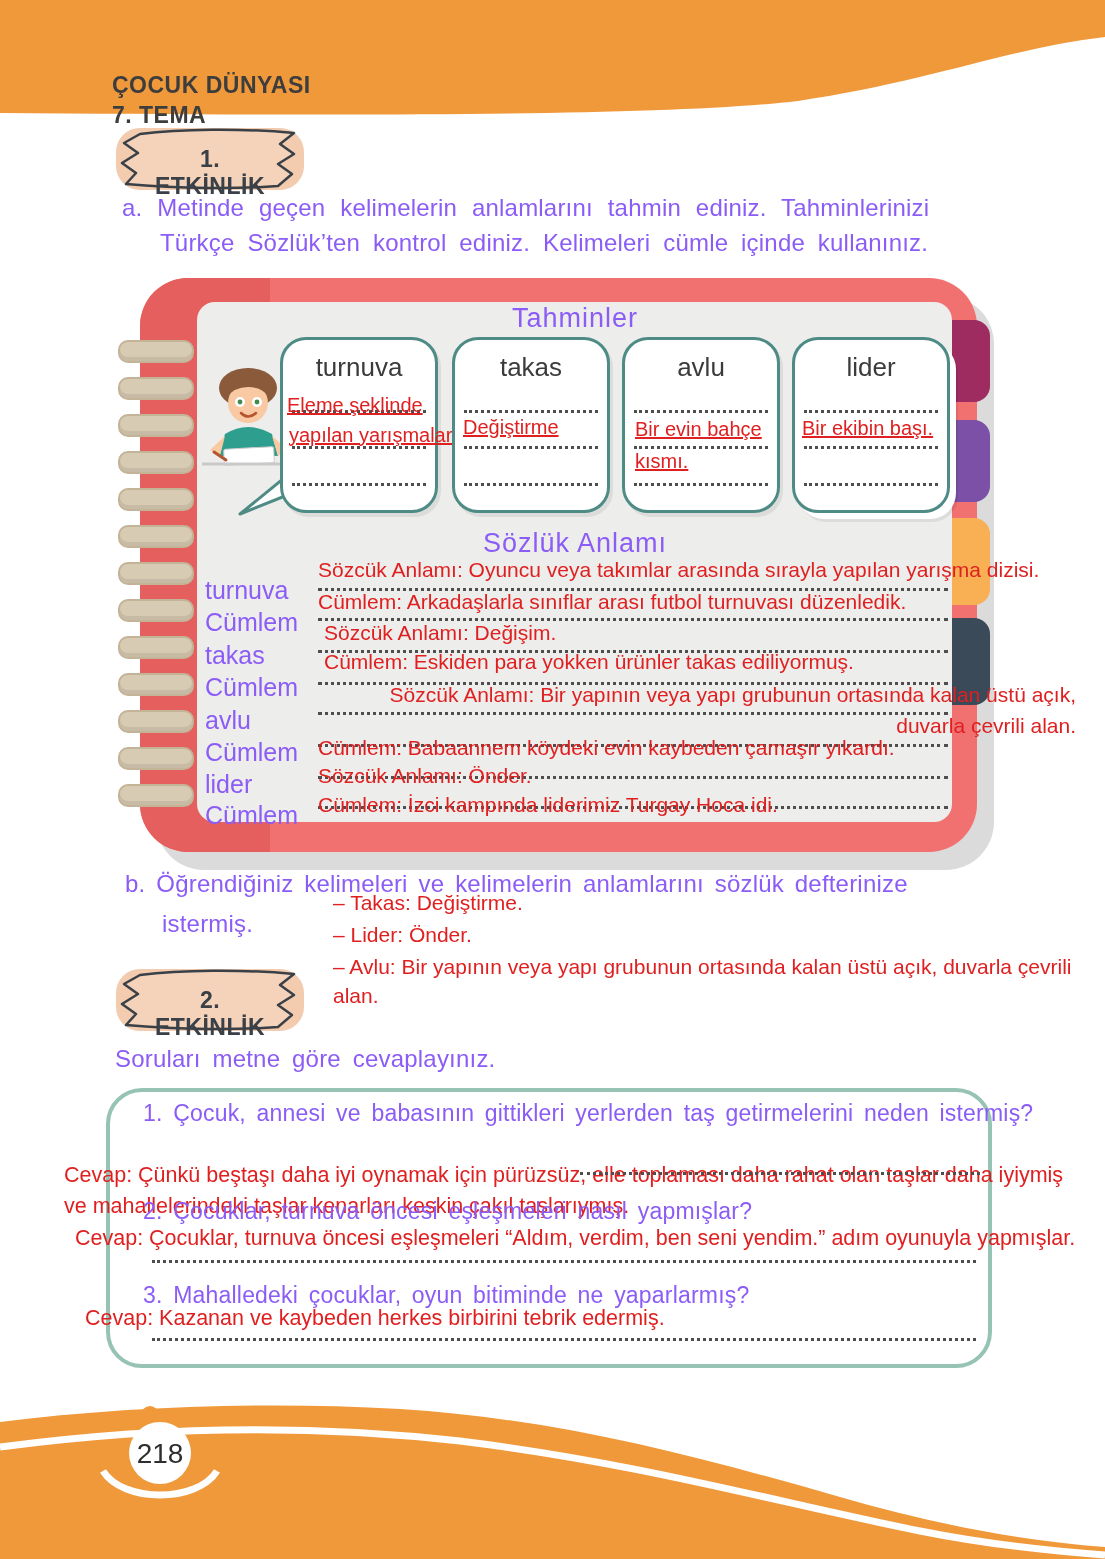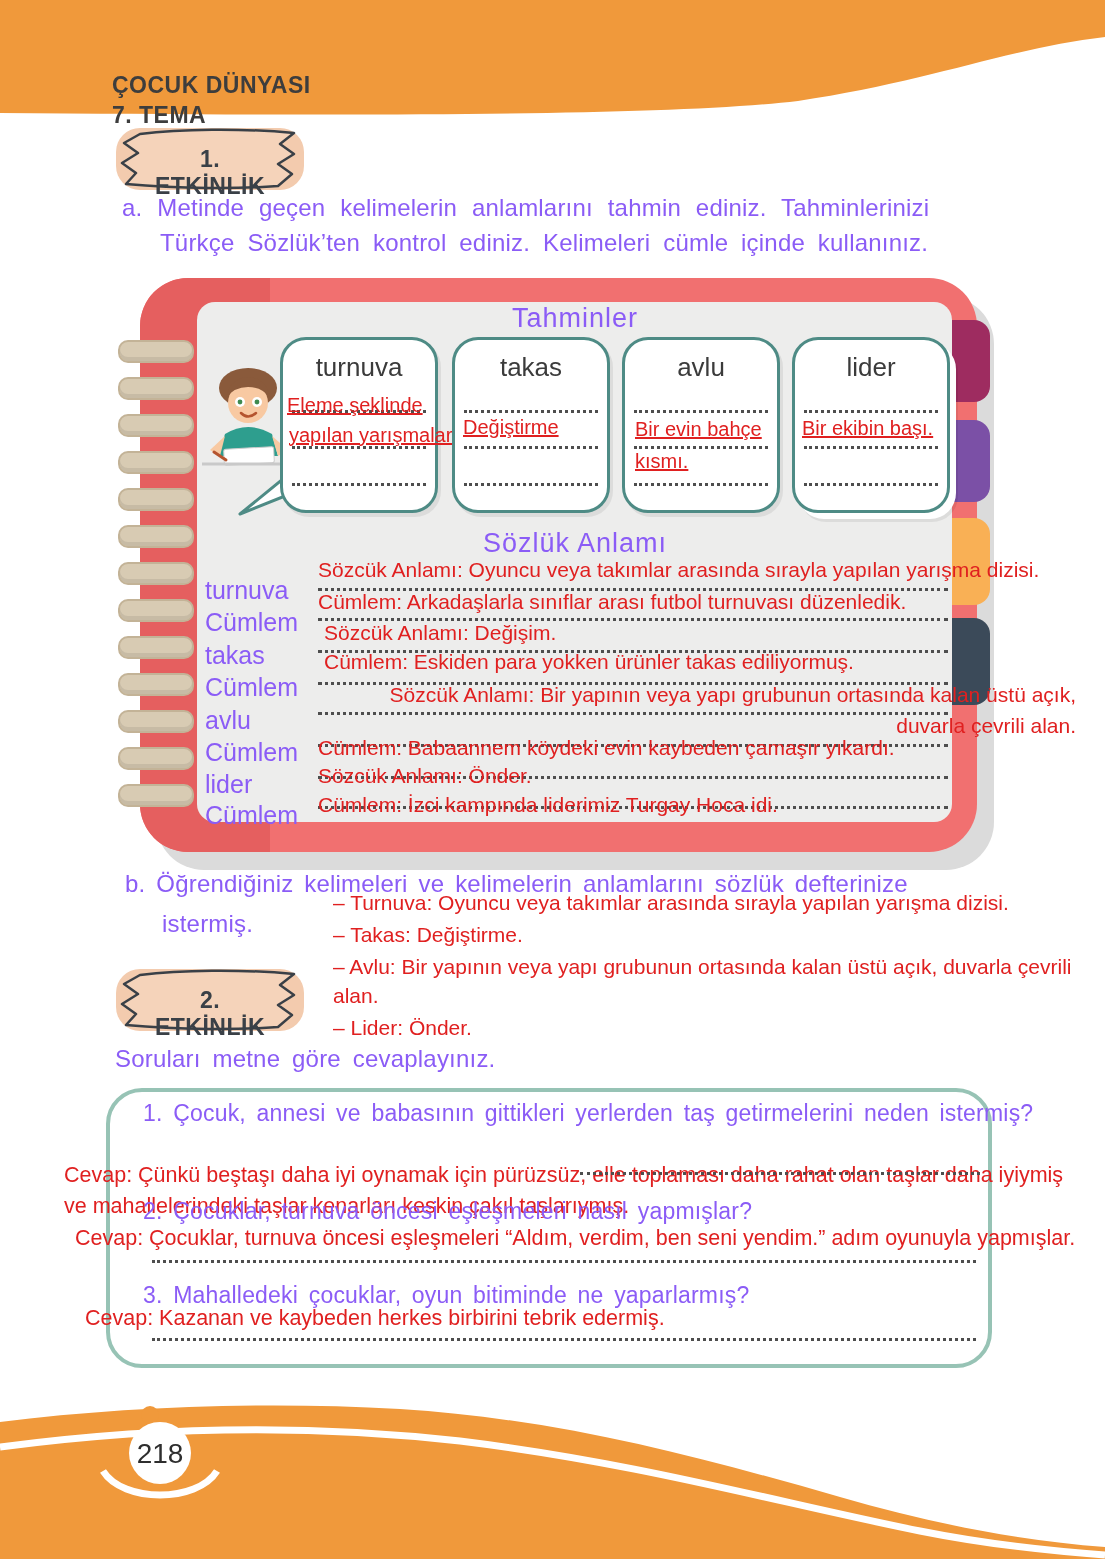--- a/index.html
+++ b/index.html
@@ -171,24 +171,23 @@
 <div class="abs red dict-ans" style="left:324px;top:621px;">Sözcük Anlamı: Değişim.</div>
 <div class="abs red dict-ans" style="left:324px;top:650px;">Cümlem: Eskiden para yokken ürünler takas ediliyormuş.</div>
 <div class="abs red dict-ans wrap" style="top:679px;width:758px;line-height:31px;">Sözcük Anlamı: Bir yapının veya yapı grubunun ortasında kalan üstü açık, duvarla çevrili alan.</div>
 <div class="abs red dict-ans" style="top:736px;">Cümlem: Babaannem köydeki evin kaybeden çamaşır yıkardı.</div>
 <div class="abs red dict-ans" style="top:764px;">Sözcük Anlamı: Önder.</div>
 <div class="abs red dict-ans" style="top:793px;">Cümlem: İzci kampında liderimiz Turgay Hoca idi.</div>
 
 <div class="abs print instr" style="left:125px;top:870px;word-spacing:4px;">b. Öğrendiğiniz kelimeleri ve kelimelerin anlamlarını sözlük defterinize</div>
 <div class="abs print instr" style="left:162px;top:910px;">istermiş.</div>
 <div class="abs b-red" style="left:333px;top:888px;width:760px;">
-  <p>– Turnuva: Oyuncu veya takımlar arasında sırayla yapılan yarışma dizisi.</p>
   <p>– Takas: Değiştirme.</p>
+  <p>– Lider: Önder.</p>
   <p>– Avlu: Bir yapının veya yapı grubunun ortasında kalan üstü açık, duvarla çevrili alan.</p>
-  <p>– Lider: Önder.</p>
 </div>
 
 <div class="abs badge" style="left:110px;top:961px;">
   <svg width="200" height="78" viewBox="0 0 200 78">
     <rect x="6" y="8" width="188" height="62" rx="24" fill="#f3cbae"></rect>
     <path d="M30,14 L14,23 L28,33 L12,43 L26,53 L16,64 C70,69 130,69 168,66 L182,54 L168,44 L184,34 L170,24 L184,13 C130,8 70,9 30,14 Z" fill="#f5d3ba" stroke="#3a4047" stroke-width="2.5" stroke-linejoin="round"></path>
   </svg>
   <div class="abs badge-label">2. ETKİNLİK</div>
 </div>
 

